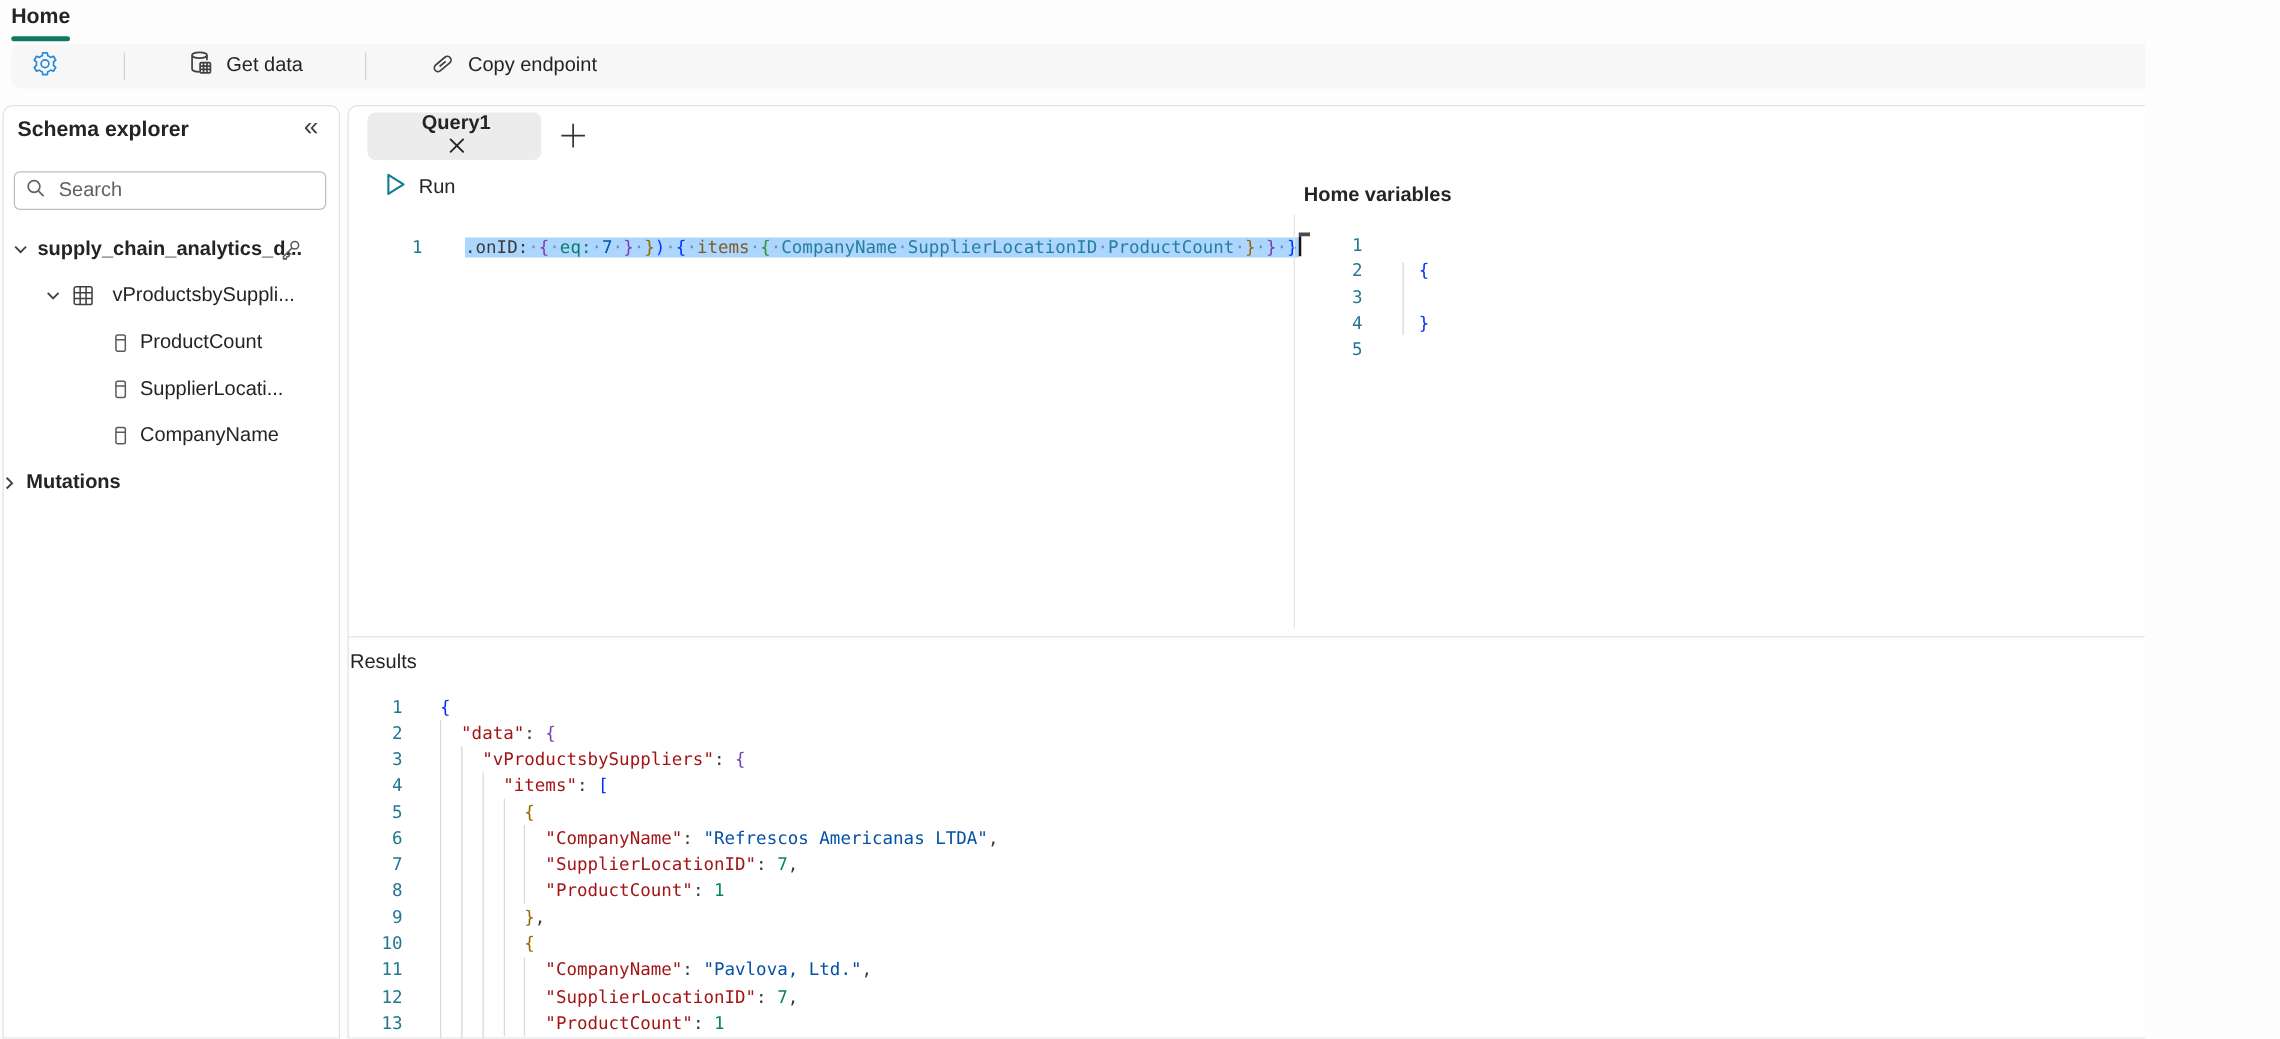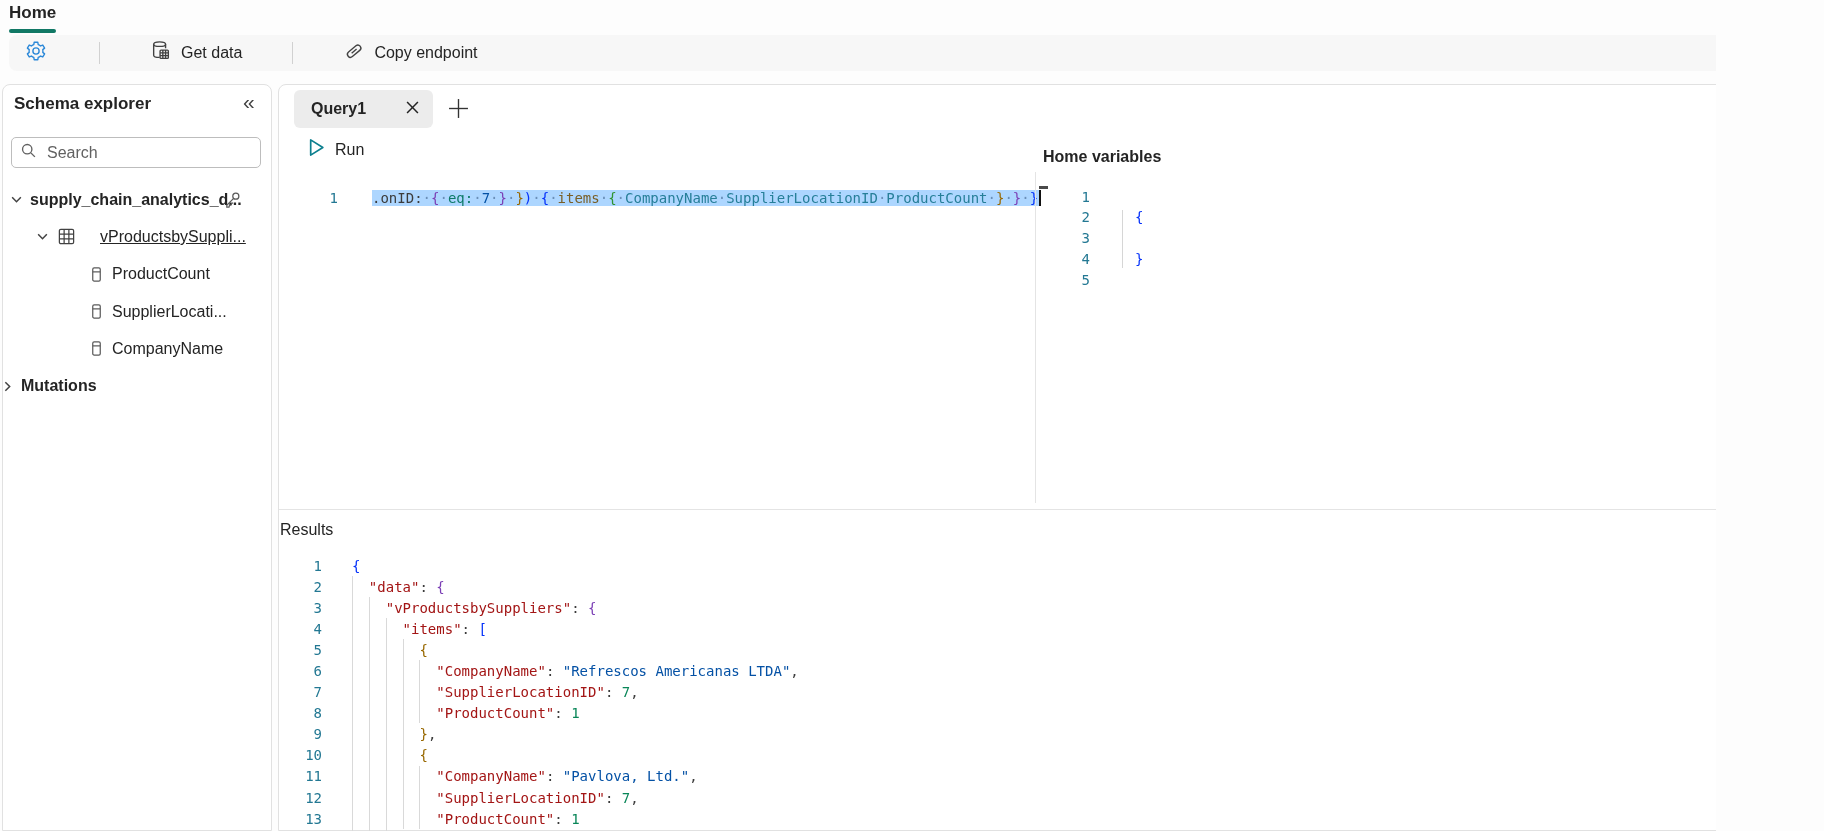--- a/index.html
+++ b/index.html
@@ -27,21 +27,21 @@
   .search input::placeholder{color:#616161;}
   .tree{left:0;top:181px;width:270px;}
   .tree-row{position:relative;height:37.3px;display:flex;align-items:center;font-size:16px;cursor:pointer;}
   .tree-row .lbl{white-space:nowrap;}
   .tree-row .chev{display:inline-flex;width:14px;justify-content:center;}
   .tree-row .ticon{display:inline-flex;margin:0 8px 0 8px;}
   .bold{font-weight:700;}
   .key-ic{position:absolute;right:28px;top:9px;}
 
   
-  .qtab{left:294px;top:90px;width:139px;height:38px;background:#ececec;border-radius:6px;display:flex;align-items:center;justify-content:space-between;padding:0 14px 0 17px;box-sizing:border-box;cursor:pointer;}
+  .qtab{left:294px;top:90px;width:139px;height:38px;background:#ececec;border-radius:6px;display:flex;align-items:center;justify-content:space-between;padding:0 14px 0 17px;box-sizing:border-box;cursor:pointer;flex-direction:column;}
   .qtab .tlbl{font-size:16px;font-weight:700;}
   .plus{left:448px;top:98px;cursor:pointer;}
   .run{left:308px;top:138px;display:flex;align-items:center;gap:10px;font-size:16px;cursor:pointer;}
 
   
   .mono,.code,.gut{font-family:"DejaVu Sans Mono",monospace;font-size:14px;}
   .code{white-space:pre;}
   .gut{display:inline-block;text-align:right;color:#237893;}
   .code-row{height:21.1px;line-height:21.1px;}
   .qv-row{height:20.8px;line-height:20.8px;}
@@ -157,21 +157,21 @@
           <svg width="13" height="13" viewBox="0 0 12 12" fill="none" stroke="#424242" stroke-width="1.4">
             <path d="M2 4l4 4 4-4"></path>
           </svg>
         </span>
         <span class="ticon">
           <svg width="19" height="19" viewBox="0 0 20 20" fill="none" stroke="#424242" stroke-width="1.3">
             <rect x="2.5" y="2.5" width="15" height="15" rx="1.5"></rect>
             <path d="M2.5 7.5h15M2.5 12.5h15M7.5 2.5v15M12.5 2.5v15"></path>
           </svg>
         </span>
-        <span class="lbl" style="margin-left: 16px; text-decoration: underline;">vProductsbySuppli...</span>
+        <span class="lbl" style="margin-left: 6px;">vProductsbySuppli...</span>
       </div>
       <div class="tree-row" style="padding-left: 81px;">
         <span class="ticon">
           <svg width="15" height="17" viewBox="0 0 16 18" fill="none" stroke="#5a5a5a" stroke-width="1.3">
             <rect x="4" y="2" width="8" height="14" rx="1.5"></rect>
             <path d="M4 6.2h8"></path>
           </svg>
         </span>
         <span class="lbl" style="margin-left: 0px;">ProductCount</span>
       </div>

